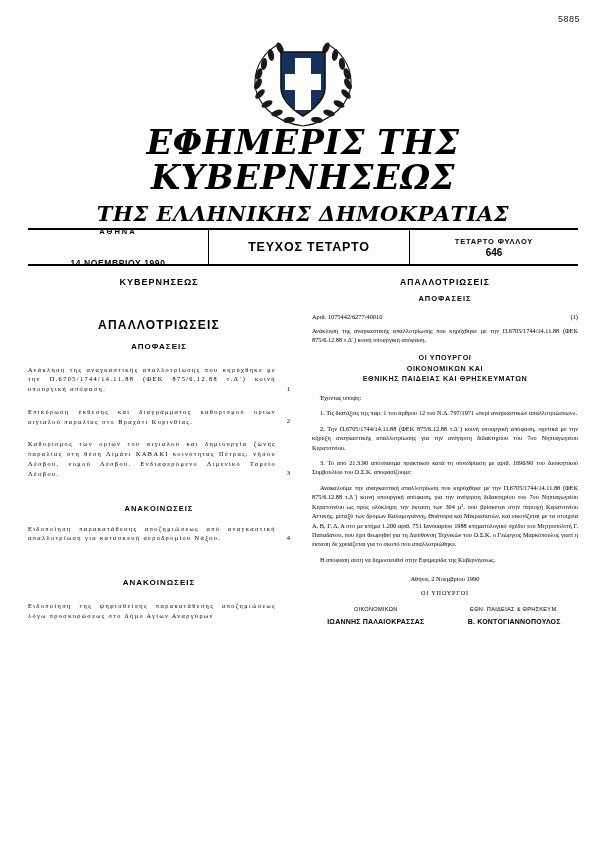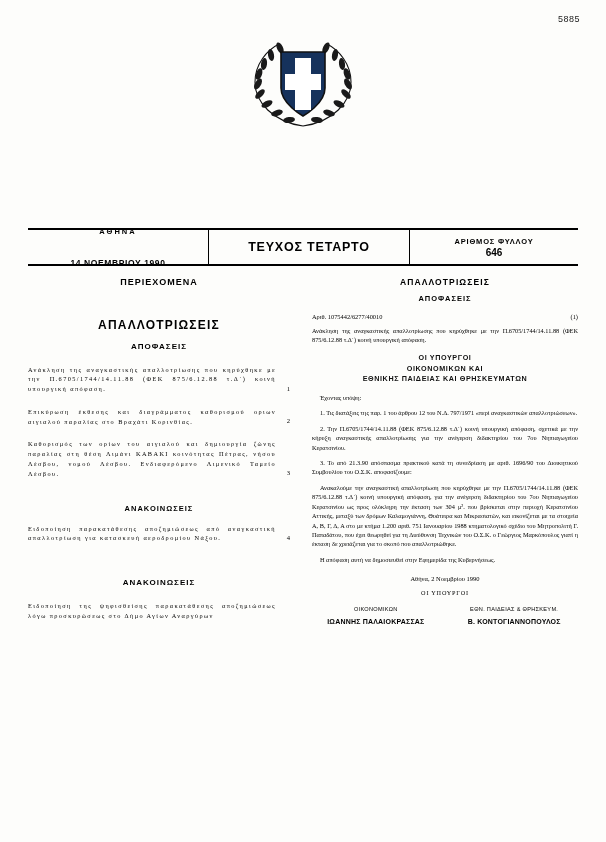--- a/index.html
+++ b/index.html
@@ -316,38 +316,42 @@
         </g>
       </g>
 
       <path d="M38 16 L82 16 L82 52 C82 68 60 80 60 80 C60 80 38 68 38 52 Z" fill="#16325c" stroke="#111" stroke-width="1.6"></path>
 
       <rect x="52" y="22" width="16" height="52" fill="#ffffff"></rect>
       <rect x="42" y="38" width="36" height="16" fill="#ffffff"></rect>
     </svg>
   </div>
 
+  <div class="masthead">
+    <div class="title-main">ΕΦΗΜΕΡΙΣ ΤΗΣ ΚΥΒΕΡΝΗΣΕΩΣ</div>
+    <div class="title-sub">ΤΗΣ ΕΛΛΗΝΙΚΗΣ ΔΗΜΟΚΡΑΤΙΑΣ</div>
+  </div>
 
   <div class="issue-bar">
     <div class="issue-cell issue-left">
       <div class="issue-city">ΑΘΗΝΑ</div>
       <div class="issue-date">14 ΝΟΕΜΒΡΙΟΥ 1990</div>
     </div>
     <div class="issue-cell issue-mid">
       <div class="issue-type">ΤΕΥΧΟΣ ΤΕΤΑΡΤΟ</div>
     </div>
     <div class="issue-cell issue-right">
-      <div class="issue-numlabel">ΑΡΙΘΜΟΣ ΦΥΛΛΟΥ</div>
+      <div class="issue-numlabel">ΤΕΤΑΡΤΟ ΦΥΛΛΟΥ</div>
       <div class="issue-number">646</div>
     </div>
   </div>
 
   <div class="col col-left">
 
-    <div class="head-center h-periexomena">ΠΕΡΙΕΧΟΜΕΝΑ</div>
+    <div class="head-center h-periexomena">ΚΥΒΕΡΝΗΣΕΩΣ</div>
 
     <div class="head-center h-section">ΑΠΑΛΛΟΤΡΙΩΣΕΙΣ</div>
     <div class="head-center h-subsection">ΑΠΟΦΑΣΕΙΣ</div>
 
     <div class="toc-entry">
       <span class="leader">Ανάκληση της αναγκαστικής απαλλοτρίωσης που κηρύχθηκε με την Π.6705/1744/14.11.88 (ΦΕΚ 875/6.12.88 τ.Δ΄) κοινή υπουργική απόφαση.</span>
       <span class="num">1</span>
     </div>
     <div class="toc-entry">
       <span class="leader">Επικύρωση έκθεσης και διαγράμματος καθορισμού οριων αιγιαλού παραλίας στο Βραχάτι Κορινθίας.</span>

